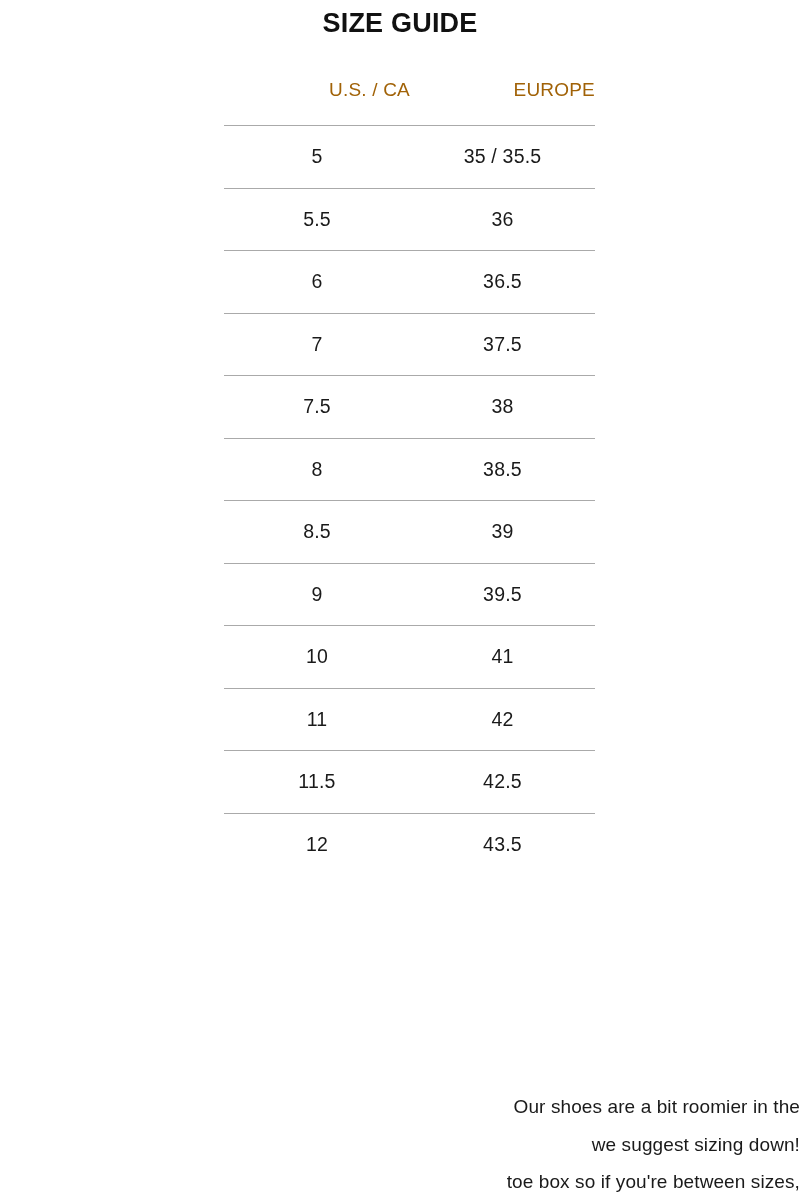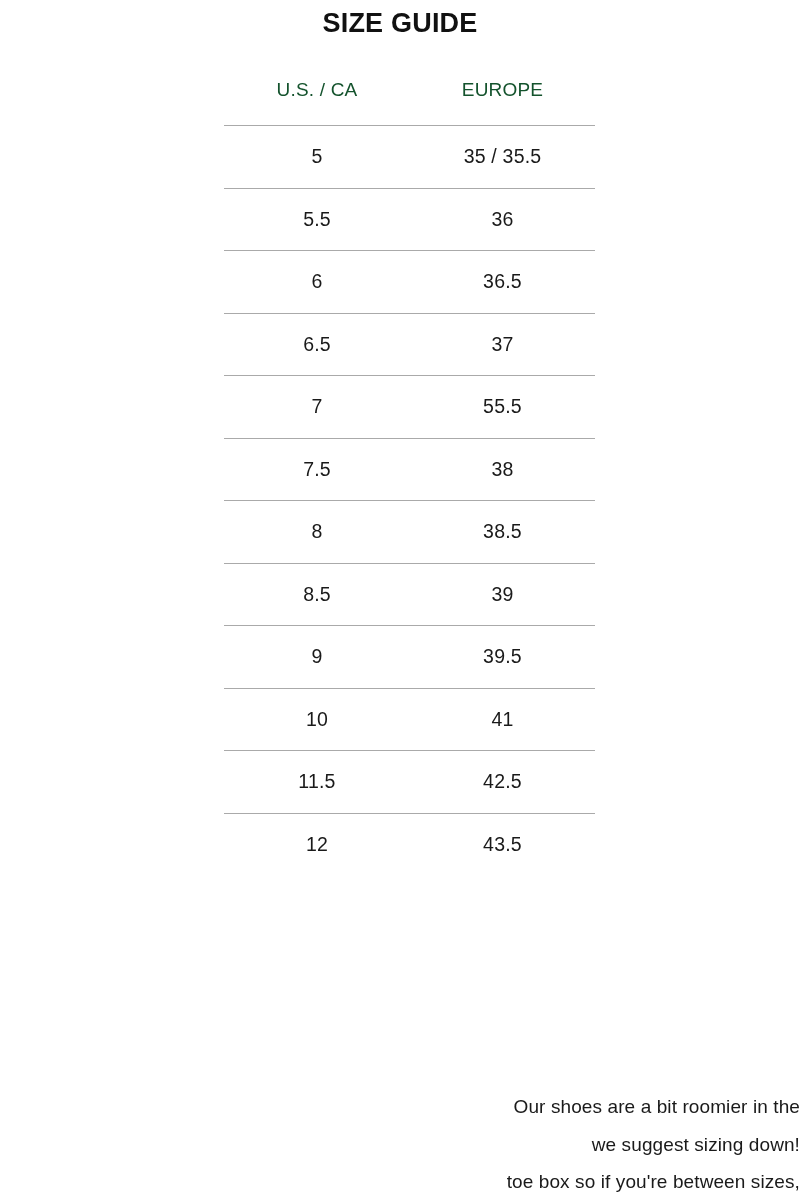--- a/index.html
+++ b/index.html
@@ -50,22 +50,22 @@
     width: 371px;
     table-layout: fixed;
   }
 
   .size-table col.col-us   { width: 186px; }
   .size-table col.col-eu   { width: 185px; }
 
   .size-table th {
     font-size: 19px;
     font-weight: 400;
-    color: #14532d;
-    text-align: center;
+    color: #a16207;
+    text-align: right;
     padding: 0 0 23px 0;
     letter-spacing: 0.2px;
     line-height: 24px;
     margin-top: 12px;
   }
 
   .size-table td {
     font-size: 19.5px;
     font-weight: 400;
     color: #1a1a1a;
@@ -118,26 +118,22 @@
         </tr>
         <tr>
           <td>5.5</td>
           <td>36</td>
         </tr>
         <tr>
           <td>6</td>
           <td>36.5</td>
         </tr>
         <tr>
-          <td>6.5</td>
-          <td>37</td>
-        </tr>
-        <tr>
           <td>7</td>
-          <td>55.5</td>
+          <td>37.5</td>
         </tr>
         <tr>
           <td>7.5</td>
           <td>38</td>
         </tr>
         <tr>
           <td>8</td>
           <td>38.5</td>
         </tr>
         <tr>
@@ -146,20 +142,24 @@
         </tr>
         <tr>
           <td>9</td>
           <td>39.5</td>
         </tr>
         <tr>
           <td>10</td>
           <td>41</td>
         </tr>
         <tr>
+          <td>11</td>
+          <td>42</td>
+        </tr>
+        <tr>
           <td>11.5</td>
           <td>42.5</td>
         </tr>
         <tr>
           <td>12</td>
           <td>43.5</td>
         </tr>
       </tbody>
     </table>
   </div>

